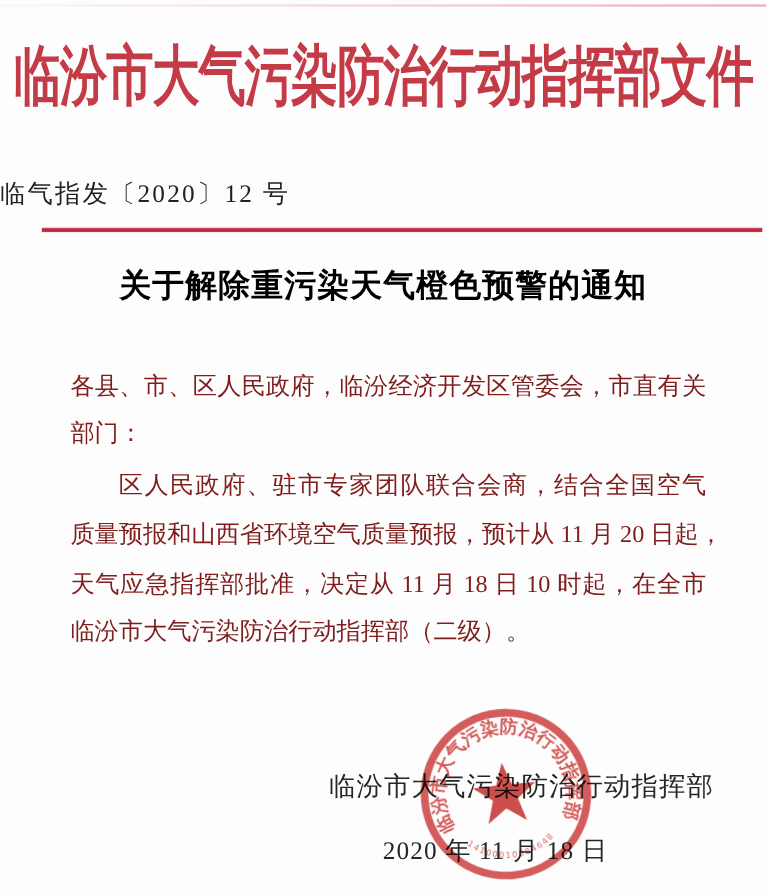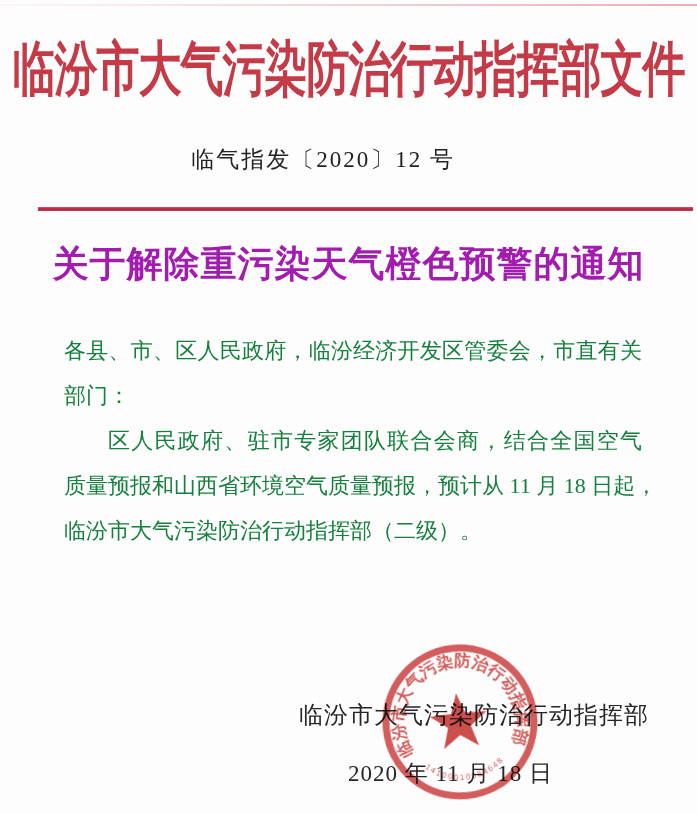--- a/index.html
+++ b/index.html
@@ -17,44 +17,44 @@
   }
   .header-title{
     position:absolute;top:30px;left:0;width:697px;height:76px;
     text-align:center;
     font-size:43px;font-weight:bold;letter-spacing:-1px;
     color:#c43b47;
     transform:scaleY(1.38);transform-origin:center top;
     white-space:nowrap;
   }
   .doc-number{
-    position:absolute;top:144px;left:0;width:646px;
-    text-align:center;font-size:23px;color:#222;
+    position:absolute;top:161px;left:0;width:646px;
+    font-size:23px;color:#222;
     letter-spacing:2px;
   }
   .red-rule{
     position:absolute;top:207px;left:38px;width:655px;height:4px;
     background:linear-gradient(to bottom,#d5556b,#b71f38 55%,#c8405a);
   }
   .doc-title{
     position:absolute;top:240px;left:0;width:697px;
-    text-align:center;font-size:36px;font-weight:bold;color:#a21caf;
+    text-align:center;font-size:29px;font-weight:bold;color:#000000;
     letter-spacing:1px;
   }
   .body-block{
     position:absolute;top:328px;left:64px;width:578px;
-    font-size:22px;line-height:45px;color:#15803d;
+    font-size:22px;line-height:45px;color:#7f1d1d;
   }
   .bodyline{
     white-space:nowrap;
     text-align:justify;
     text-align-last:justify;
     height:45px;
   }
-  .bodyline.left{text-align-last:left;}
+  .bodyline.left{text-align-last:left;font-family:Liberation Mono, monospace;}
   .bodyline.indent{padding-left:44px;}
   .signature{
     position:absolute;top:699px;left:299px;
     font-size:24px;letter-spacing:1px;color:#262626;
     white-space:nowrap;
   }
   .date-line{
     position:absolute;top:758px;left:0;width:930px;
     font-size:23px;letter-spacing:1px;color:#262626;
     white-space:nowrap;
@@ -80,21 +80,22 @@
   <div class="doc-number">临气指发〔2020〕12 号</div>
 
   <div class="red-rule"></div>
 
   <div class="doc-title">关于解除重污染天气橙色预警的通知</div>
 
   <div class="body-block">
     <div class="bodyline">各县、市、区人民政府，临汾经济开发区管委会，市直有关</div>
     <div class="bodyline left">部门：</div>
     <div class="bodyline indent">区人民政府、驻市专家团队联合会商，结合全国空气</div>
-    <div class="bodyline">质量预报和山西省环境空气质量预报，预计从 11 月 18 日起，</div>
+    <div class="bodyline">质量预报和山西省环境空气质量预报，预计从 11 月 20 日起，</div>
+    <div class="bodyline">天气应急指挥部批准，决定从 11 月 18 日 10 时起，在全市</div>
     <div class="bodyline left">临汾市大气污染防治行动指挥部（二级）。</div>
   </div>
 
   <div class="signature">临汾市大气污染防治行动指挥部</div>
 
   <div class="date-line">
     <span class="date-inner">2020 年 11 月 18 日</span>
   </div>
 
   <svg class="seal" viewBox="0 0 166 166" aria-hidden="true">

